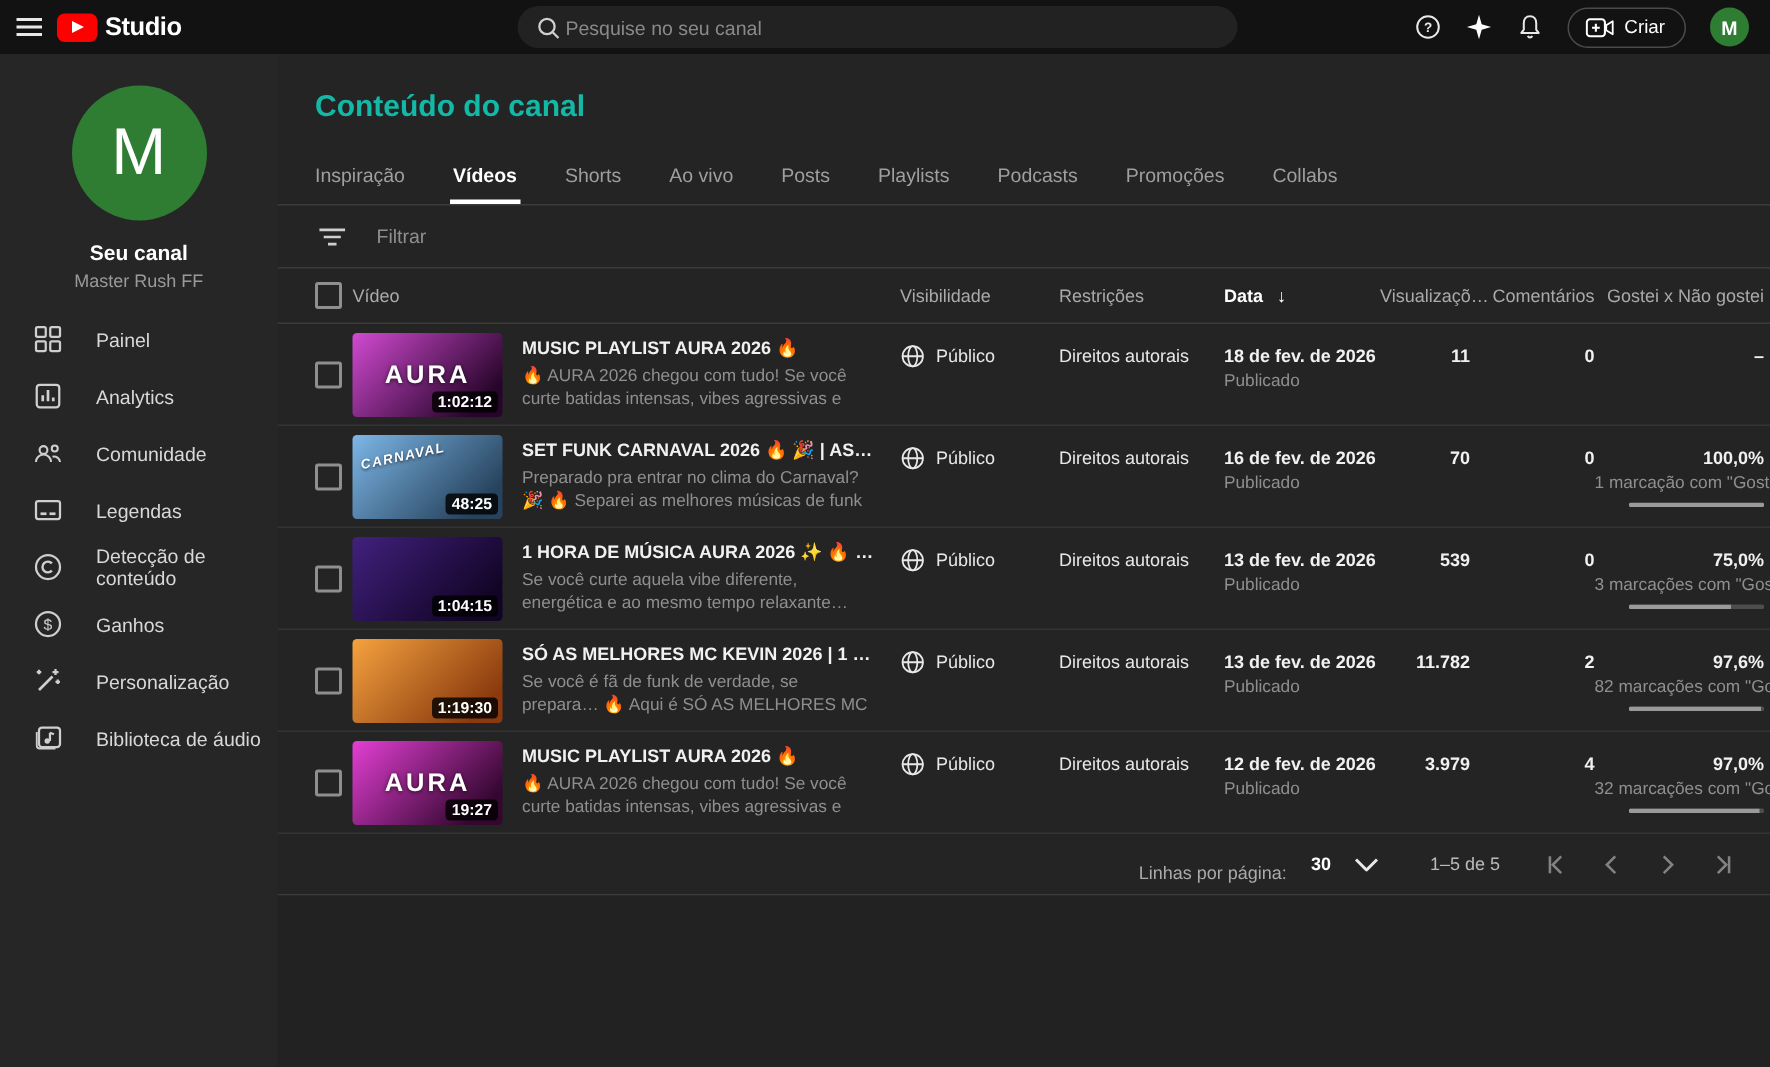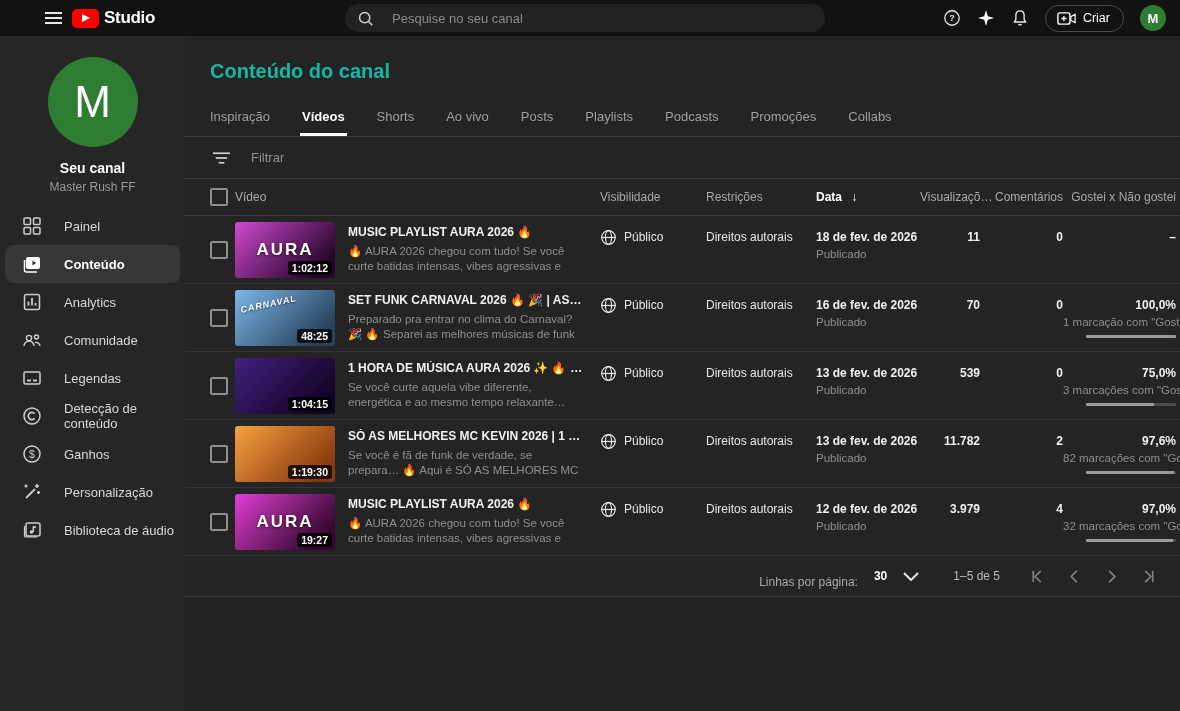--- a/index.html
+++ b/index.html
@@ -8,37 +8,37 @@
     background:#242424;
     font-family:"Liberation Sans", sans-serif;
     color:#f1f1f1;
     position:relative;
   }
   svg { display:block; }
 
   
   .topbar {
     position:absolute; top:0; left:0; width:1180px; height:36px;
-    background:#121212; display:flex; align-items:center; z-index:30;padding-left:34px;
+    background:#121212; display:flex; align-items:center; z-index:30;
   }
   .hamburger { width:38px; display:flex; justify-content:center; cursor:pointer; }
   .hamburger .bars { width:17px; }
   .hamburger .bars div { height:2px; background:#e8e8e8; margin:3px 0; }
   .logo { display:flex; align-items:center; gap:5px; cursor:pointer; }
   .yt-badge { width:27px; height:19px; background:#f00; border-radius:5px; position:relative; }
   .yt-badge::after { content:""; position:absolute; left:10px; top:5px;
     border-left:8px solid #fff; border-top:4.5px solid transparent; border-bottom:4.5px solid transparent; }
   .logo-text { font-size:17px; font-weight:700; letter-spacing:-0.3px; color:#fff; }
   .searchbox {
     position:absolute; left:345px; top:4px; width:480px; height:28px;
     background:#222; border-radius:14px; display:flex; align-items:center; padding:0 12px;
   }
   .searchbox input {
     flex:1; background:transparent; border:none; outline:none; color:#ddd;
-    font-size:13px; font-family:"Liberation Sans", sans-serif; margin-left:18px;
+    font-size:13px; font-family:"Liberation Sans", sans-serif; margin-left:3px;
   }
   .searchbox input::placeholder { color:#8a8a8a; }
   .top-right { margin-left:auto; display:flex; align-items:center; gap:16px; padding-right:14px; }
   .icon-btn { cursor:pointer; display:flex; align-items:center; }
   .create-btn {
     display:flex; align-items:center; gap:7px; border:1px solid #4a4a4a; border-radius:16px;
     padding:5px 13px 5px 11px; cursor:pointer; background:transparent;
   }
   .create-btn span { font-size:12.5px; font-weight:400; color:#fff; }
   .avatar-sm {
@@ -203,30 +203,20 @@
     <span class="side-icon">
           <svg width="20" height="20" viewBox="0 0 20 20">
             <rect x="2" y="2" width="6.5" height="6.5" rx="1" fill="none" stroke="#cfcfcf" stroke-width="1.5"></rect>
             <rect x="11.5" y="2" width="6.5" height="6.5" rx="1" fill="none" stroke="#cfcfcf" stroke-width="1.5"></rect>
             <rect x="2" y="11.5" width="6.5" height="6.5" rx="1" fill="none" stroke="#cfcfcf" stroke-width="1.5"></rect>
             <rect x="11.5" y="11.5" width="6.5" height="6.5" rx="1" fill="none" stroke="#cfcfcf" stroke-width="1.5"></rect>
           </svg>
         </span>
     <span class="side-label">Painel</span>
   </div>
-      <div class="side-item active">
-    <span class="side-icon">
-          <svg width="20" height="20" viewBox="0 0 20 20">
-            <rect x="4" y="3" width="14" height="12" rx="2" fill="#fff"></rect>
-            <path d="M10.5 6.5 L14 9 L10.5 11.5 Z" fill="#262626"></path>
-            <path d="M2.5 6 V16 a2 2 0 0 0 2 2 H15" fill="none" stroke="#fff" stroke-width="1.5"></path>
-          </svg>
-        </span>
-    <span class="side-label">Conteúdo</span>
-  </div>
       <div class="side-item">
     <span class="side-icon">
           <svg width="20" height="20" viewBox="0 0 20 20">
             <rect x="2.5" y="2.5" width="15" height="15" rx="2" fill="none" stroke="#cfcfcf" stroke-width="1.5"></rect>
             <line x1="6.5" y1="13.5" x2="6.5" y2="9.5" stroke="#cfcfcf" stroke-width="1.8"></line>
             <line x1="10" y1="13.5" x2="10" y2="6" stroke="#cfcfcf" stroke-width="1.8"></line>
             <line x1="13.5" y1="13.5" x2="13.5" y2="11" stroke="#cfcfcf" stroke-width="1.8"></line>
           </svg>
         </span>
     <span class="side-label">Analytics</span>

